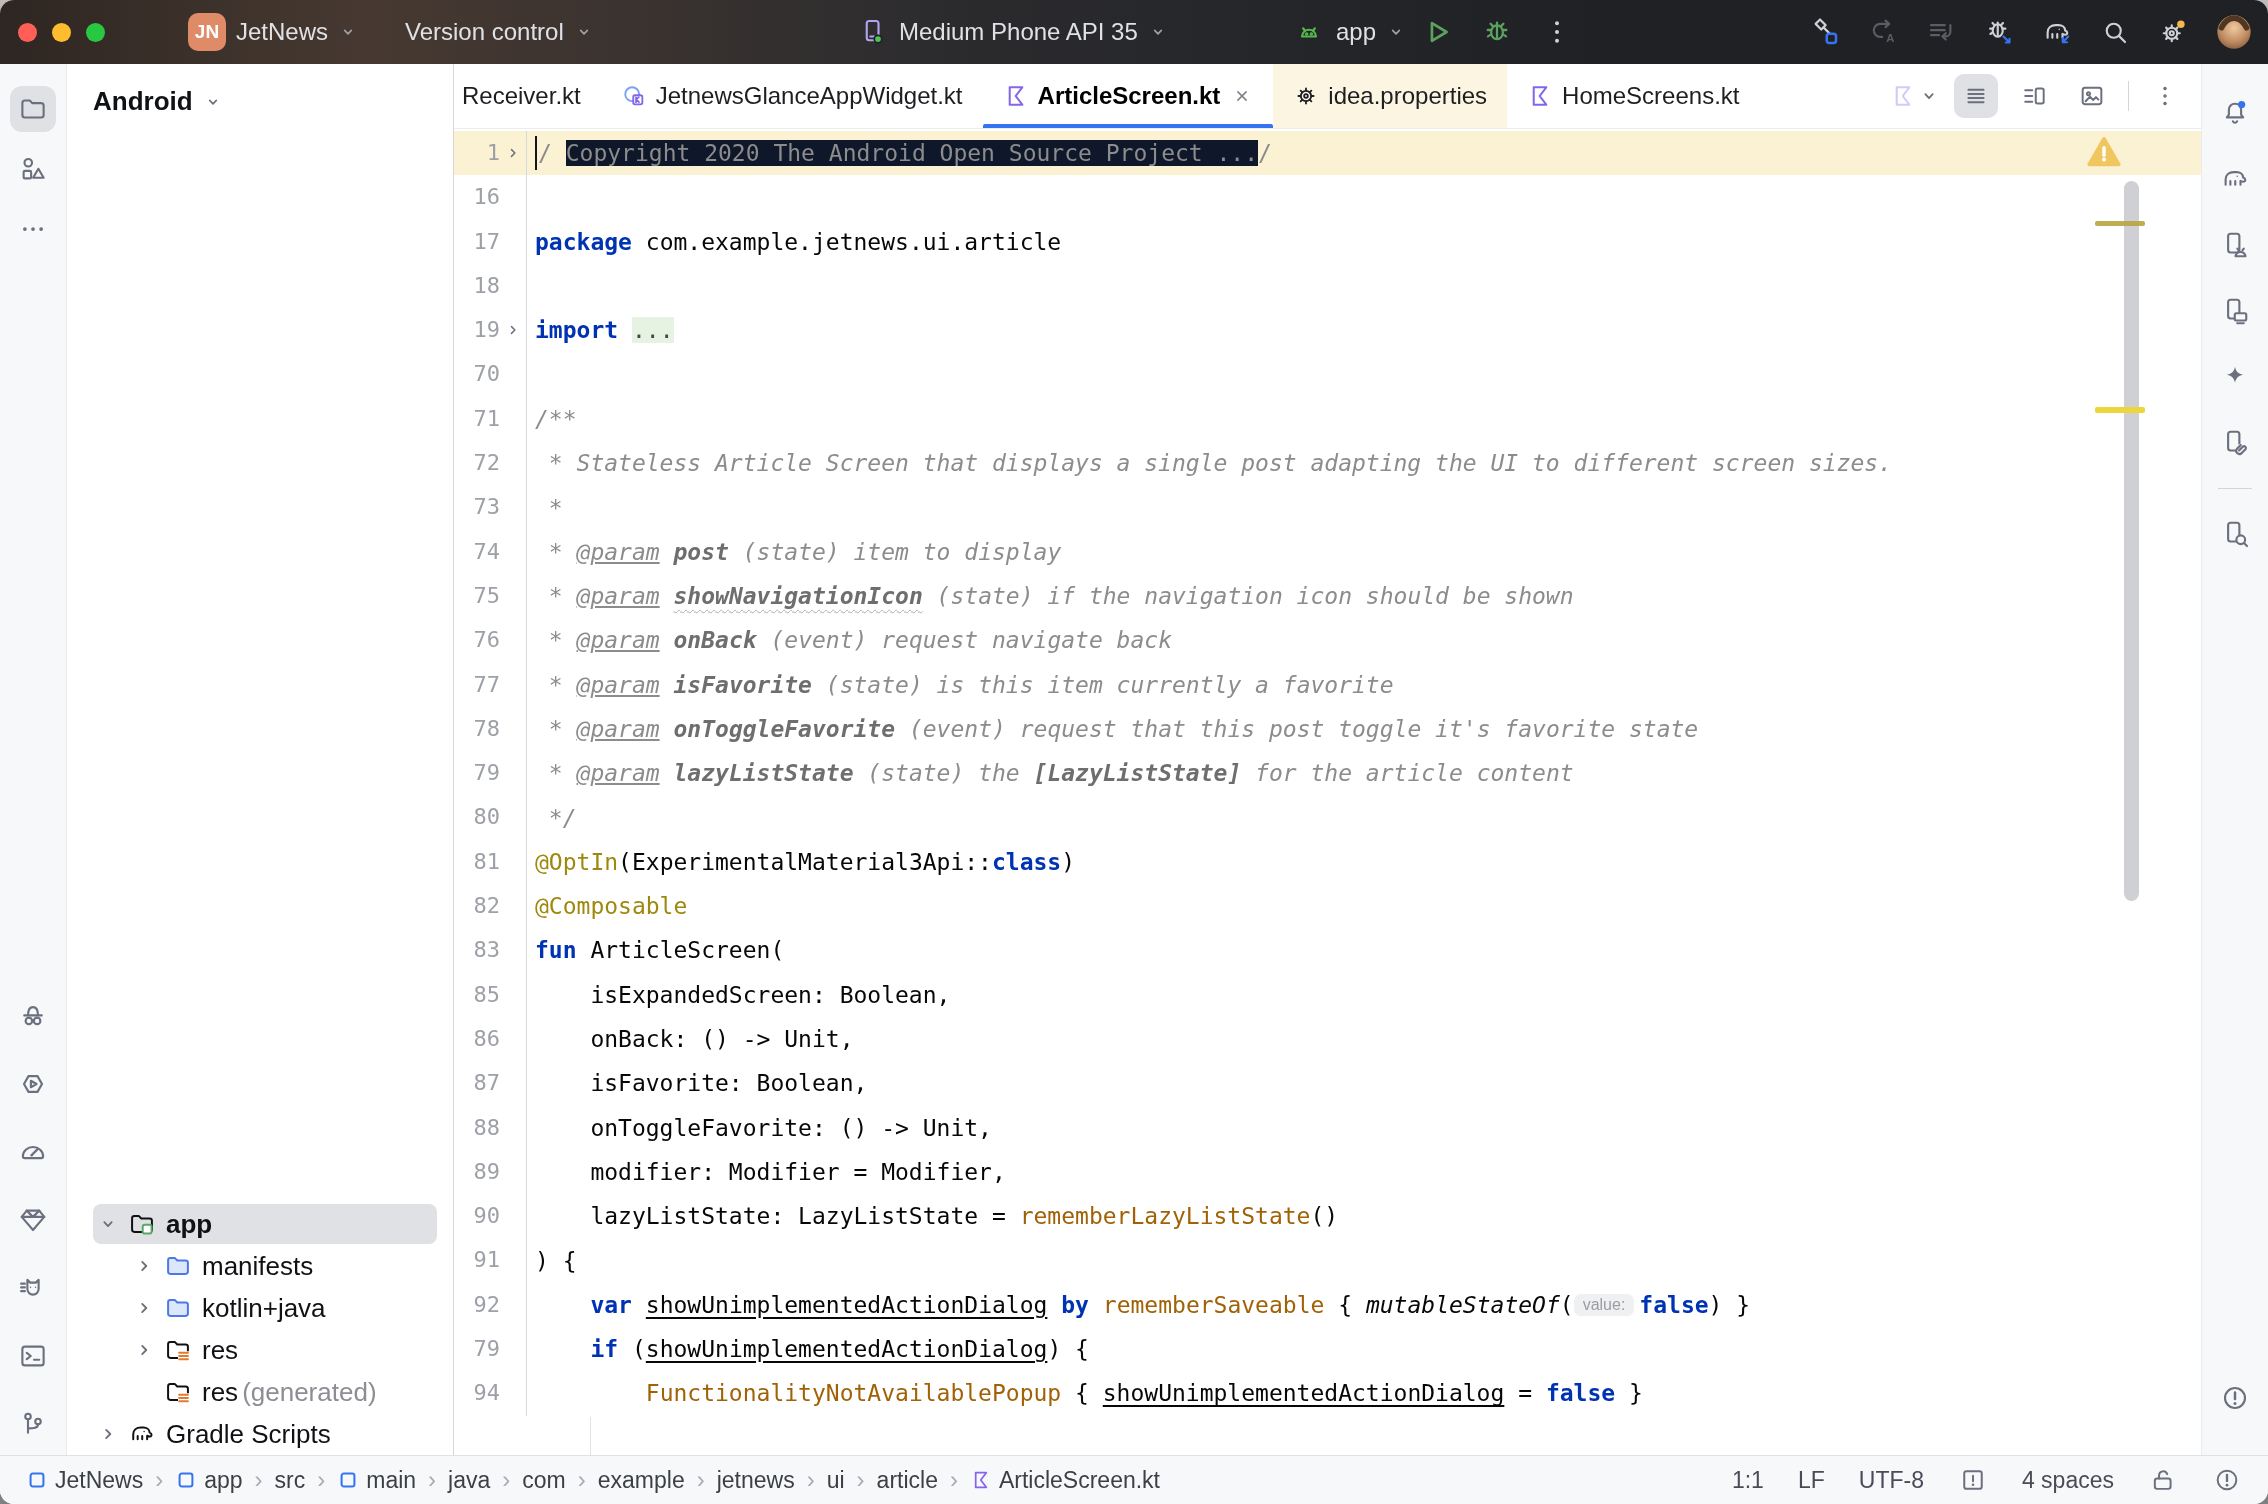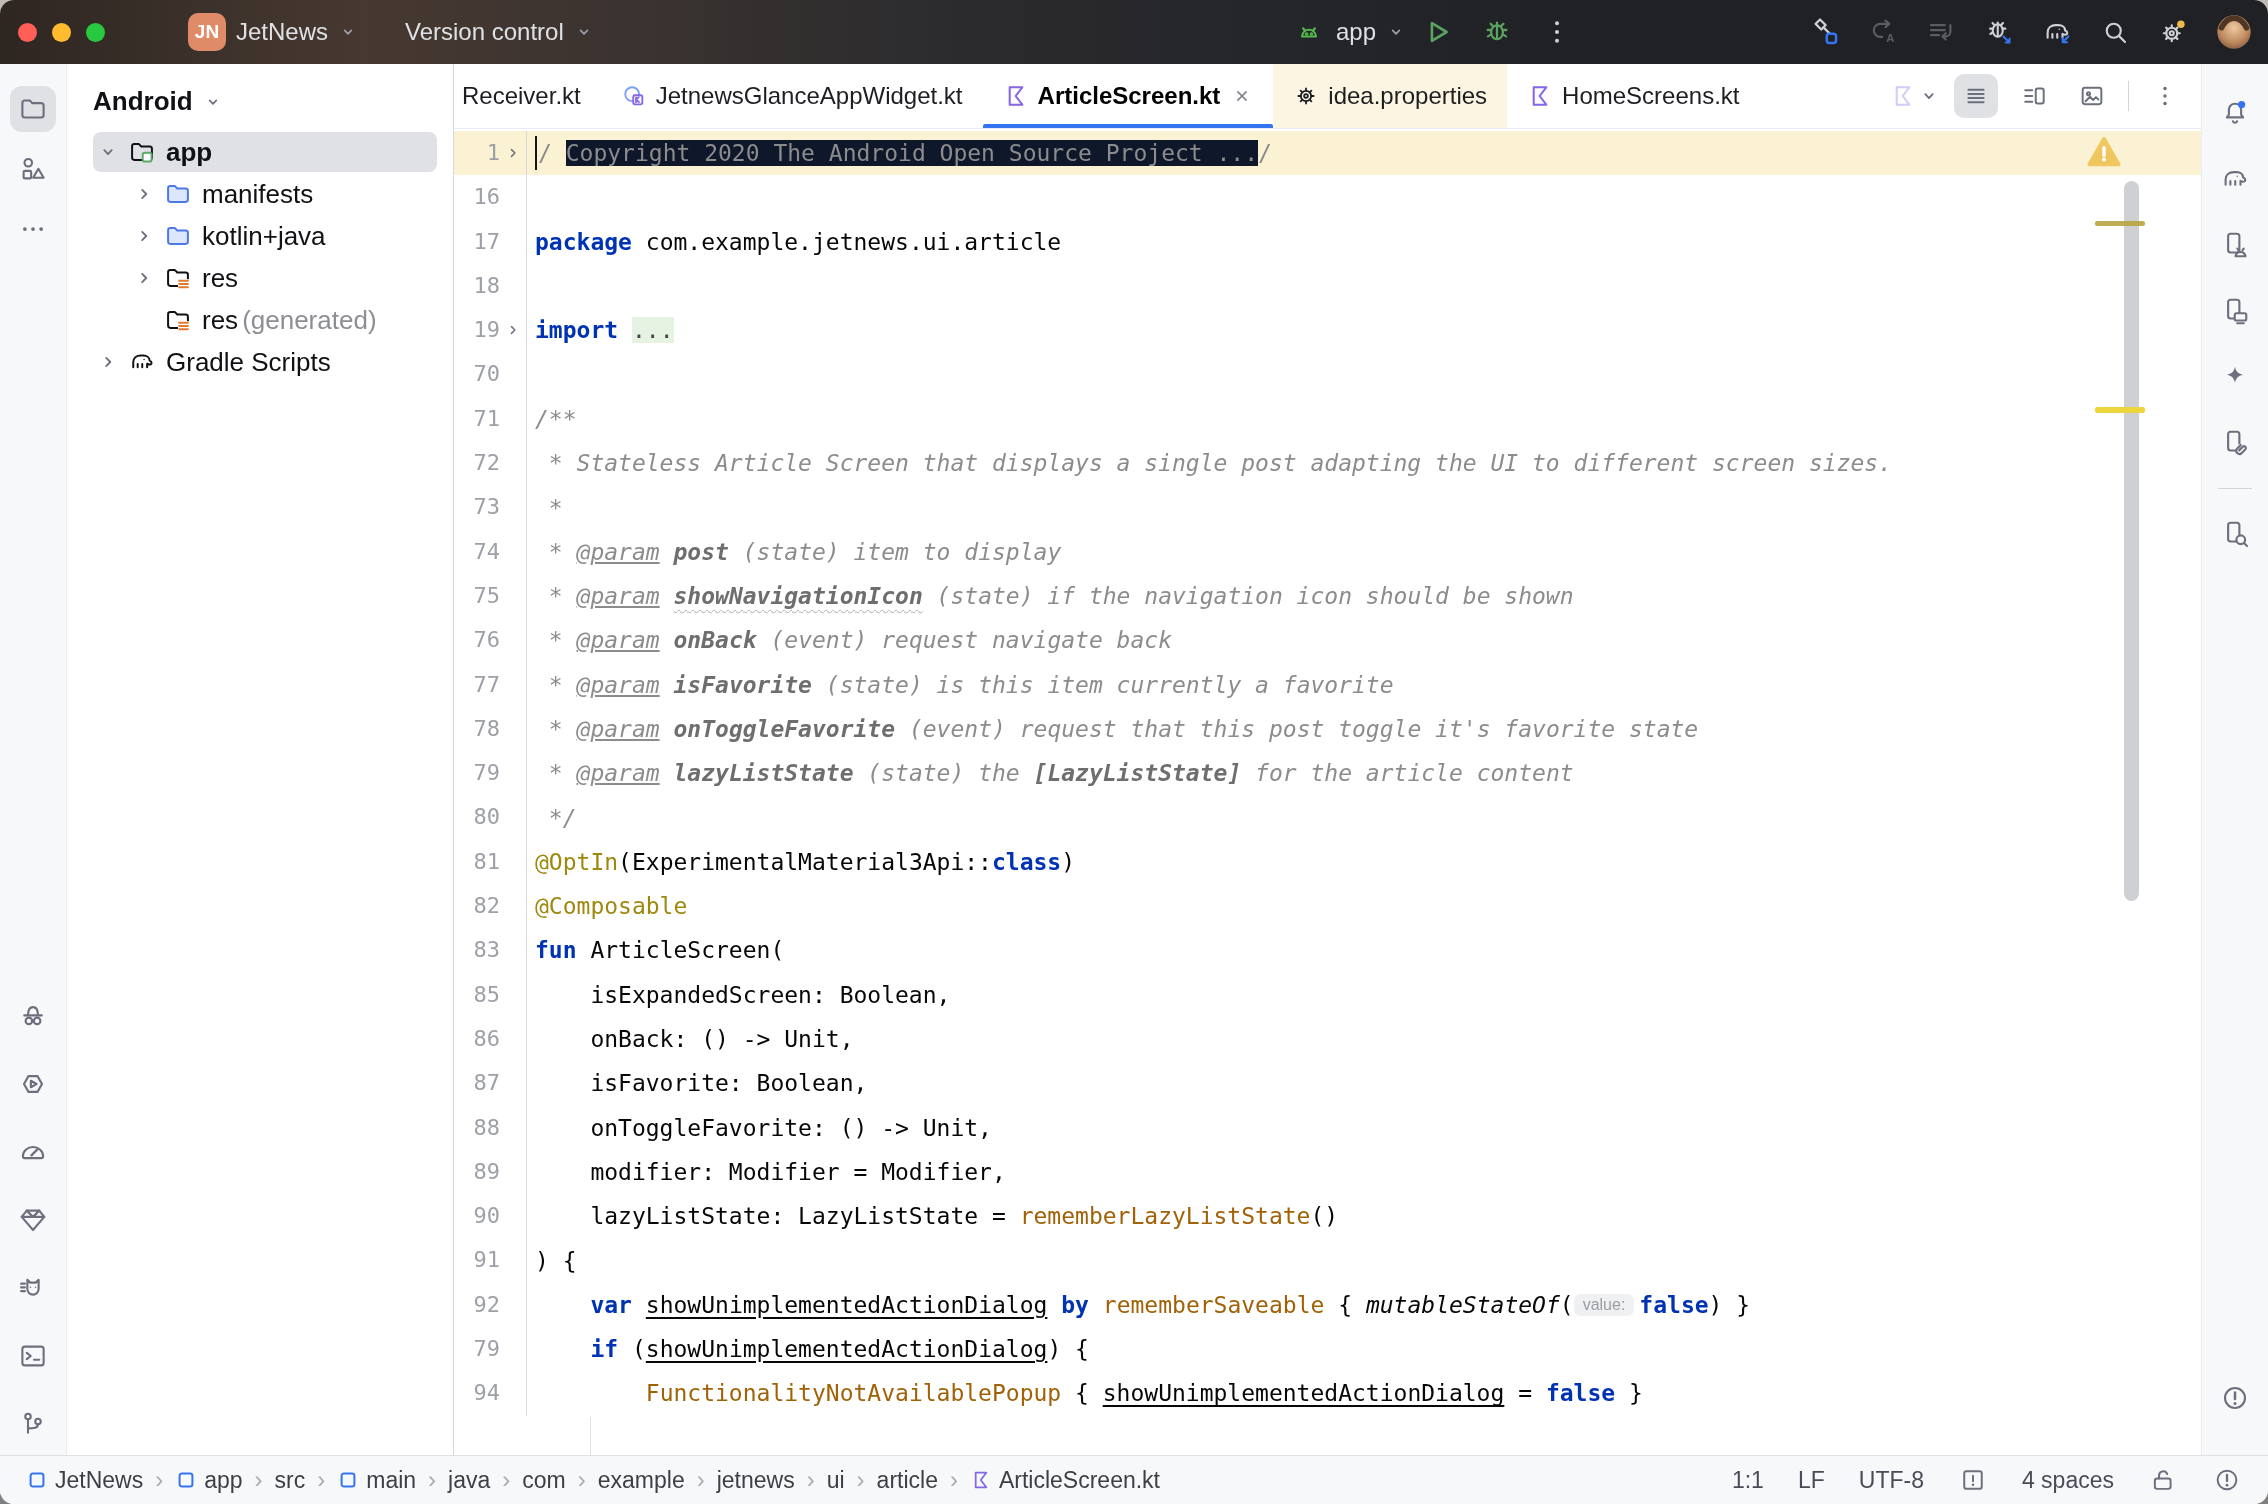--- a/index.html
+++ b/index.html
@@ -28,21 +28,21 @@
   .strip .slot{width:46px;height:46px;border-radius:12px;display:flex;align-items:center;
     justify-content:center;color:#6C707E;margin-bottom:14px;flex:none;}
   .strip.right .slot{margin-bottom:20px;}
   .slot.selected{background:#DFE1E5;}
   .strip .bottom-group{margin-top:auto;display:flex;flex-direction:column;align-items:center;padding-bottom:8px;}
   .strip .bottom-group .slot{margin-bottom:22px;}
   .strip .bottom-group .slot:last-child{margin-bottom:0;}
   .vdiv{width:34px;height:1px;background:#D4D5D9;margin:2px 0 22px;}
   
   .project{width:386px;flex:none;background:#fff;border-right:1px solid #D6D7DA;
-    display:flex;flex-direction:column;padding-top:16px;font-size:26px;color:#101114;}
+    display:flex;flex-direction:column;padding-top:16px;font-size:26px;color:#101114;justify-content:space-between;}
   .proj-header{display:flex;align-items:center;gap:10px;padding:6px 0 14px 26px;font-weight:bold;}
   .tree-row{height:42px;display:flex;align-items:center;position:relative;cursor:default;}
   .tree-inner{display:flex;align-items:center;height:40px;border-radius:8px;flex:1;
     margin-right:16px;gap:4px;}
   .tree-row.selected .tree-inner{background:#DFE1E5;}
   .chev-box{width:30px;height:30px;flex:none;display:flex;align-items:center;justify-content:center;color:#6C707E;}
   .tree-ic{width:30px;height:30px;flex:none;display:flex;align-items:center;justify-content:center;}
   .tree-label{padding-left:5px;white-space:pre;}
   .tree-row.bold .tree-label{font-weight:bold;}
   .tree-suffix{color:#8C8E94;}
@@ -126,20 +126,37 @@
         </span>
     </div>
     <div class="tb-abs" style="left:405px">
       <span>Version control</span>
       <span class="tb-chev">
           <svg viewBox="0 0 24 24" width="20" height="20" fill="none" stroke="currentColor" stroke-width="1.7" stroke-linecap="round" stroke-linejoin="round">
             <path d="M8 10l4 4.2L16 10" stroke-width="2"></path>
           </svg>
         </span>
     </div>
+    <div class="tb-abs" style="left:855px">
+      <span class="tb-ic">
+          <svg viewBox="0 0 24 24" width="30" height="30" fill="none" stroke="currentColor" stroke-width="1.7" stroke-linecap="round" stroke-linejoin="round">
+            <g stroke="#B3A4EF">
+              <rect x="7.8" y="3.2" width="9.4" height="15.4" rx="2"></rect>
+              <path d="M10.6 15.6h3.4"></path>
+            </g>
+            <circle cx="16.8" cy="17.6" r="3" fill="#4CC552" stroke="#1F2125" stroke-width="1.4"></circle>
+          </svg>
+        </span>
+      <span>Medium Phone API 35</span>
+      <span class="tb-chev">
+          <svg viewBox="0 0 24 24" width="20" height="20" fill="none" stroke="currentColor" stroke-width="1.7" stroke-linecap="round" stroke-linejoin="round">
+            <path d="M8 10l4 4.2L16 10" stroke-width="2"></path>
+          </svg>
+        </span>
+    </div>
     <div class="tb-abs" style="left:1292px">
       <span class="tb-ic">
           <svg viewBox="0 0 24 24" width="30" height="30" fill="none" stroke="currentColor" stroke-width="1.7" stroke-linecap="round" stroke-linejoin="round">
             <g stroke="#55B94C">
               <path d="M6.4 15.6c.4-3.3 2.8-5.4 5.6-5.4s5.2 2.1 5.6 5.4z"></path>
               <path d="M8.8 11L7.3 9M15.2 11l1.5-2"></path>
               <circle cx="10.1" cy="13.5" r="0.55" fill="#55B94C"></circle>
               <circle cx="13.9" cy="13.5" r="0.55" fill="#55B94C"></circle>
             </g>
           </svg>

